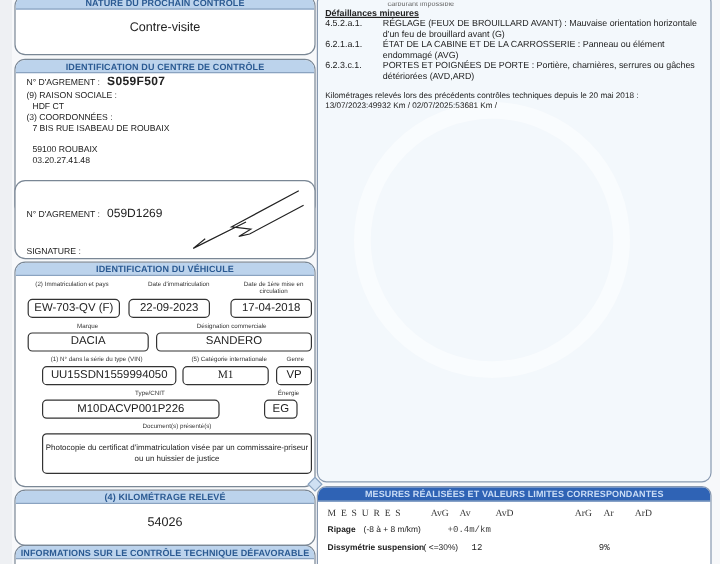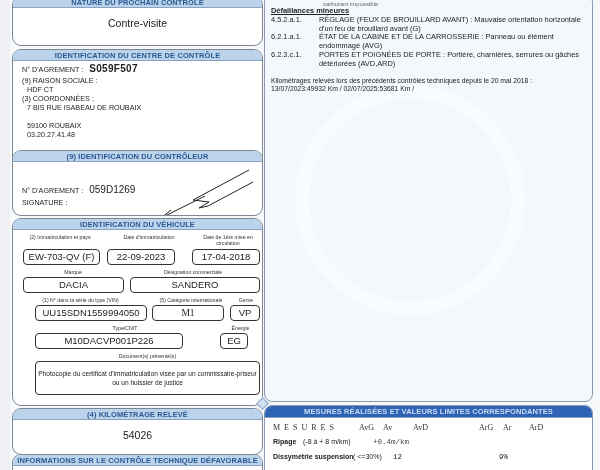--- a/index.html
+++ b/index.html
@@ -31,21 +31,21 @@
   .c-body .agr { display: flex; align-items: baseline; gap: 6px; }
   .c-body .agr .code { font-size: 10px; font-weight: bold; letter-spacing: 0.3px; }
   .c-body .indent { padding-left: 5px; }
   .c-body .gap { height: 9px; }
 
   
   #p-ctrl { top: 150px; height: 66px; }
   .ctrl-body { position: relative; padding: 22px 9px 0; font-size: 7.2px; }
   .ctrl-body .agr { display: flex; align-items: baseline; gap: 6px; }
   .ctrl-body .agr .code { font-size: 10px; }
-  .ctrl-body .sig { margin-top: 3px; }
+  .ctrl-body .sig { margin-top: 21px; }
   .signature { position: absolute; left: 140px; top: 4px; width: 110px; height: 55px; }
 
   
   #p-veh { top: 218px; height: 188px; }
   .veh-body { position: relative; padding: 0 6px; }
   .lbl { font-size: 5.2px; color: #333; text-align: center; line-height: 6px; }
   .box {
     border: 1.3px solid #333; border-radius: 4px; background: #fff;
     text-align: center; font-size: 9.5px; line-height: 14px; height: 16px;
   }
@@ -103,21 +103,20 @@
     <div class="indent">HDF CT</div>
     <div>(3) COORDONNÉES :</div>
     <div class="indent">7 BIS RUE ISABEAU DE ROUBAIX</div>
     <div class="gap"></div>
     <div class="indent">59100 ROUBAIX</div>
     <div class="indent">03.20.27.41.48</div>
   </div>
 </section>
 
 <section class="panel" id="p-ctrl">
-  <div class="panel-head">(9) IDENTIFICATION DU CONTRÔLEUR</div>
   <div class="ctrl-body">
     <div class="agr">
       <span>N° D'AGREMENT :</span>
       <span class="code">059D1269</span>
     </div>
     <div class="sig">SIGNATURE :</div>
     <svg class="signature" viewBox="0 0 110 55">
       <path d="M96 4 L40 34 L56 36 L46 42 L55 40 L100 16 M52 30 L8 52 L18 44" fill="none" stroke="#222" stroke-width="1"></path>
     </svg>
   </div>

